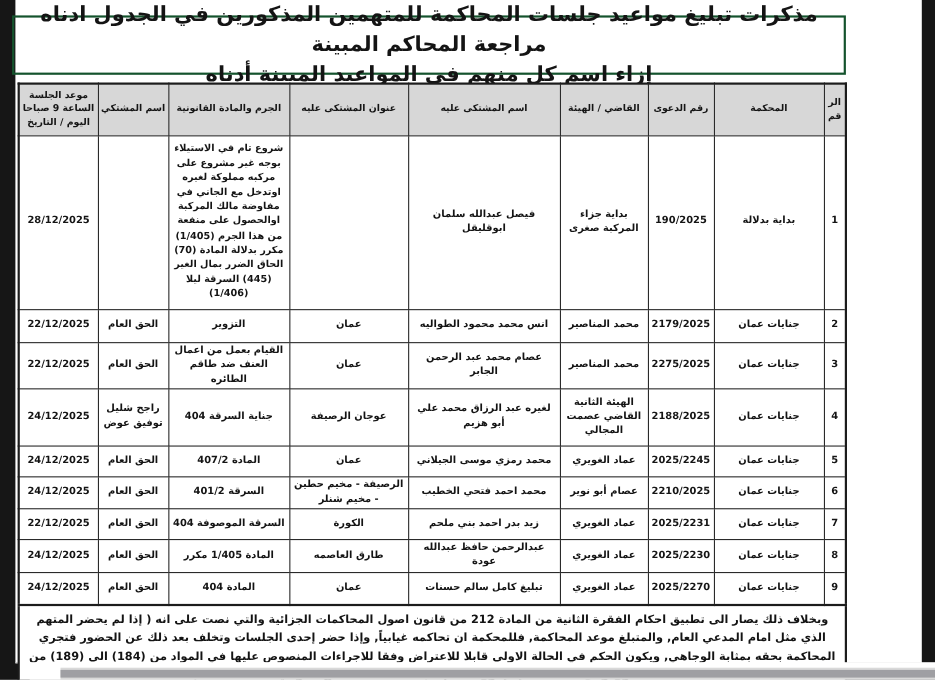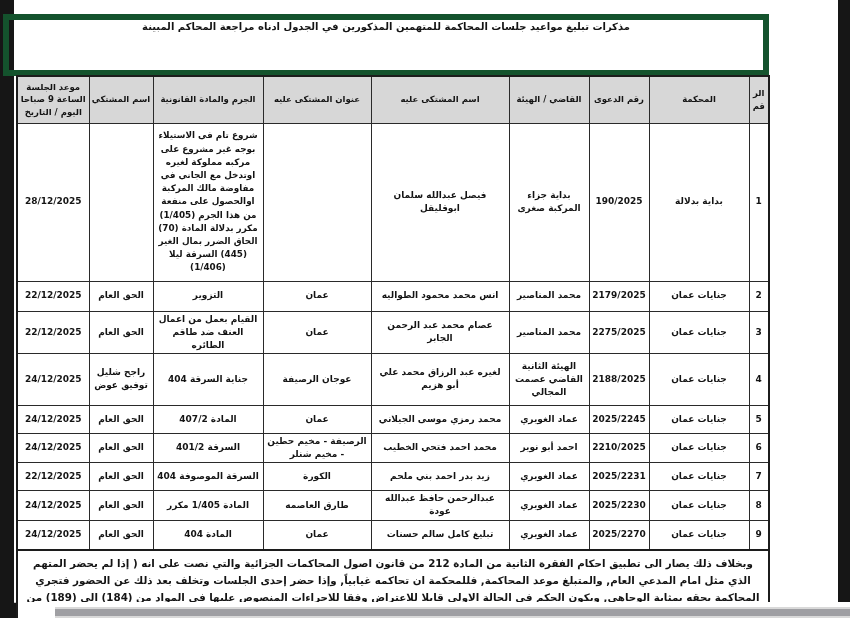--- a/index.html
+++ b/index.html
@@ -7,23 +7,23 @@
     width:850px;height:618px;overflow:hidden;position:relative;
     background:#161616;
     font-family:"DejaVu Sans",sans-serif;
   }
   .page{
     position:absolute;left:14px;top:0;width:824px;height:602px;
     background:#ffffff;direction:rtl;border-bottom:1px solid #c8c8c8;
   }
   .title-box{
     position:absolute;top:14px;right:0px;left:1px;margin-right:69px;
-    width:754px;height:50px;border:6px solid #14532d;
-    display:flex;flex-direction:column;align-items:center;
-    font-weight:bold;font-size:10px;color:#141414;line-height:1.45;text-align:center;
+    width:754px;height:50px;border:2px solid #14532d;
+    display:flex;flex-direction:column;justify-content:center;align-items:center;
+    font-weight:bold;font-size:19px;color:#141414;line-height:1.45;text-align:center;
   }
   table.doc{
     position:absolute;top:75px;right:68px;
     width:752px;border-collapse:collapse;table-layout:fixed;
     direction:rtl;
   }
   table.doc td,table.doc th{
     border:1px solid #2a2a2a;
     text-align:center;vertical-align:middle;
     color:#141414;font-weight:bold;
@@ -47,20 +47,21 @@
     position:absolute;left:0;top:2px;width:795px;height:7px;background:#9f9fa3;
   }
 </style>
 </head>
 <body>
 
 <div class="page">
 
   <div class="title-box">
     <div>مذكرات تبليغ مواعيد جلسات المحاكمة للمتهمين المذكورين في الجدول ادناه مراجعة المحاكم المبينة</div>
+    <div>إزاء اسم كل منهم في المواعيد المبينة أدناه</div>
   </div>
 
   <table class="doc">
     <colgroup>
       <col style="width:20px">
         <col style="width:100px">
         <col style="width:60px">
       <col style="width:80px">
         <col style="width:138px">
         <col style="width:108px">
@@ -134,21 +135,21 @@
         <td>محمد رمزي موسى الجيلاني</td>
         <td>عمان</td>
         <td>المادة 407/2</td>
         <td>الحق العام</td>
         <td>24/12/2025</td>
       </tr>
       <tr style="height:28px">
         <td>6</td>
         <td>جنايات عمان</td>
         <td>2210/2025</td>
-        <td>احمد أبو نوير</td>
+        <td>عصام أبو نوير</td>
         <td>محمد احمد فتحي الخطيب</td>
         <td>الرصيفة - مخيم حطين - مخيم شنلر</td>
         <td>السرقة 401/2</td>
         <td>الحق العام</td>
         <td>24/12/2025</td>
       </tr>
       <tr style="height:28px">
         <td>7</td>
         <td>جنايات عمان</td>
         <td>2025/2231</td>

